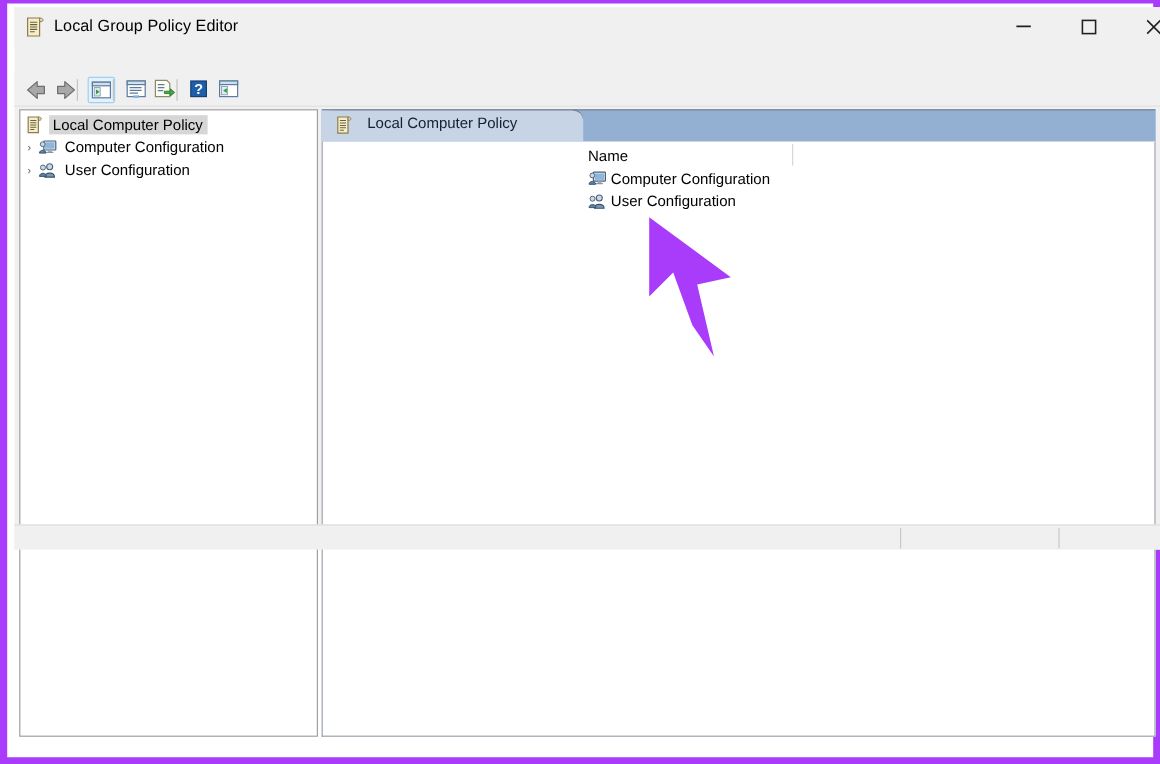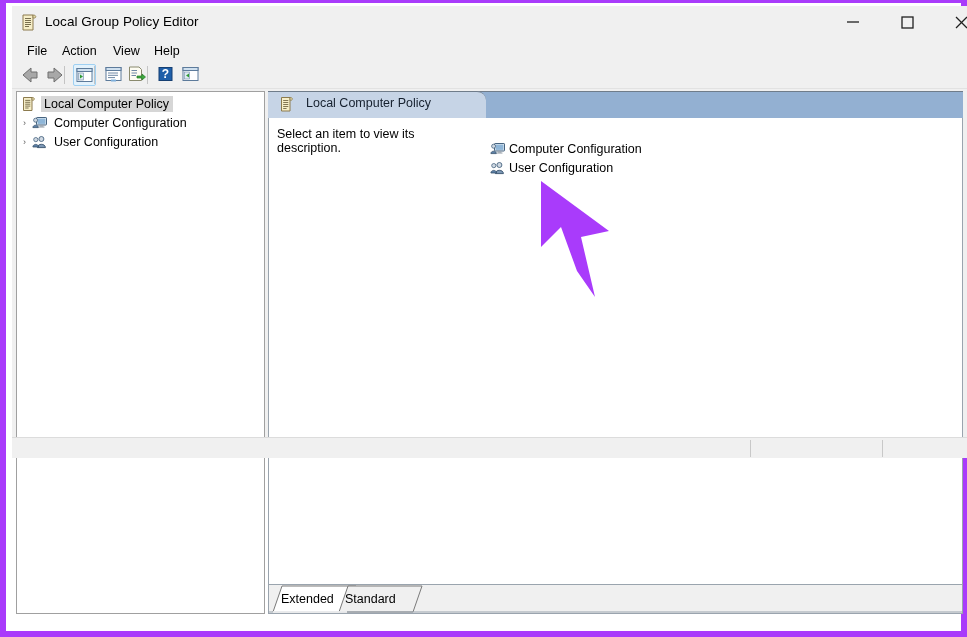--- a/index.html
+++ b/index.html
@@ -333,26 +333,20 @@
       </button>
 
       <button class="winbtn" id="btn-close">
         <svg width="46" height="31" viewBox="0 0 46 31">
           <line x1="18" y1="11" x2="29" y2="22" stroke="#202020" stroke-width="1.3"></line>
           <line x1="29" y1="11" x2="18" y2="22" stroke="#202020" stroke-width="1.3"></line>
         </svg>
       </button>
     </div>
 
-    <div id="menubar">
-      <span class="menu-item" style="left:10px">File</span>
-      <span class="menu-item" style="left:45px">Action</span>
-      <span class="menu-item" style="left:96px">View</span>
-      <span class="menu-item" style="left:137px">Help</span>
-    </div>
 
     <div id="toolbar">
 
       <span class="tb-btn" style="left:7px">
         <svg width="23" height="22" viewBox="0 0 23 22">
           <path d="M12 4 L12 8 L18 8 L18 14 L12 14 L12 18 L4 11 Z" fill="#a8a8a8" stroke="#6e6e6e" stroke-width="1" stroke-linejoin="round"></path>
         </svg>
       </span>
 
       <span class="tb-btn" style="left:31px">
@@ -482,25 +476,26 @@
               <line x1="4.2" y1="10.5" x2="9.3" y2="10.5"></line>
               <line x1="4.2" y1="12.5" x2="7.6" y2="12.5"></line>
             </g>
           </svg>
         </span>
         <span id="pane-header-text">Local Computer Policy</span>
       </div>
 
       <div id="pane-body">
 
-        <div id="desc-col">
-          <span>Select an item to view its description.</span>
-        </div>
 
         <div id="list-col">
+          <div id="list-col-header">
+            <span class="hdr-label">Name</span>
+            <span id="col-divider"></span>
+          </div>
 
           <div style="position:absolute;left:0;top:21px;width:100%;">
             <div class="list-row">
               <span class="list-ico">
                 <svg width="16" height="16" viewBox="0 0 16 16">
                   <rect x="4.5" y="2.5" width="10" height="7.5" rx="0.6" fill="#dfe9f2" stroke="#46637f" stroke-width="1"></rect>
                   <rect x="5.6" y="3.6" width="7.8" height="5.3" fill="#8fb6d8"></rect>
                   <rect x="8" y="10" width="3.2" height="1.6" fill="#9fa8b2"></rect>
                   <rect x="6.5" y="11.4" width="6" height="1.2" rx="0.4" fill="#8e97a1"></rect>
                   <circle cx="3.6" cy="5.2" r="2" fill="#cfd8e2" stroke="#46637f" stroke-width="0.8"></circle>
@@ -517,30 +512,20 @@
                   <path d="M5.4 13.6 C5.4 9.2 13.4 9.2 13.4 13.6 Z" fill="#7d98b5" stroke="#36506b" stroke-width="0.9"></path>
                   <circle cx="3.8" cy="5.6" r="2.1" fill="#cfd8e2" stroke="#46637f" stroke-width="0.8"></circle>
                   <path d="M0.9 13 C0.9 9.5 6.6 9.5 6.6 13 Z" fill="#5b7fa6" stroke="#36506b" stroke-width="0.8"></path>
                 </svg>
               </span>
               <span>User Configuration</span>
             </div>
           </div>
         </div>
 
-        <div id="mmc-tabs">
-          <svg id="tab-svg" width="693" height="28" viewBox="0 0 693 28">
-            <path d="M4 27 L13 1 L87 1 L78 27 Z" fill="#ffffff" stroke="#7a7a7a" stroke-width="1"></path>
-            <path d="M70 27 L79 1 L153 1 L144 27 Z" fill="#f0f0f0" stroke="#7a7a7a" stroke-width="1"></path>
-            <line x1="0" y1="27" x2="693" y2="27" stroke="#9aa4ae" stroke-width="1"></line>
-            <line x1="4" y1="27" x2="78" y2="27" stroke="#ffffff" stroke-width="1.4"></line>
-          </svg>
-          <span class="mmc-tab-label" style="left:12px">Extended</span>
-          <span class="mmc-tab-label" style="left:76px">Standard</span>
-        </div>
       </div>
     </div>
 
     <div id="statusbar">
       <span class="sb-sep" style="left:738px"></span>
       <span class="sb-sep" style="left:870px"></span>
       <span style="position:absolute;left:6px;top:3px;font-size:11.5px;color:#000"></span>
       <span style="position:absolute;left:746px;top:3px;font-size:11.5px;color:#000"></span>
       <span style="position:absolute;left:878px;top:3px;font-size:11.5px;color:#000"></span>
     </div>

